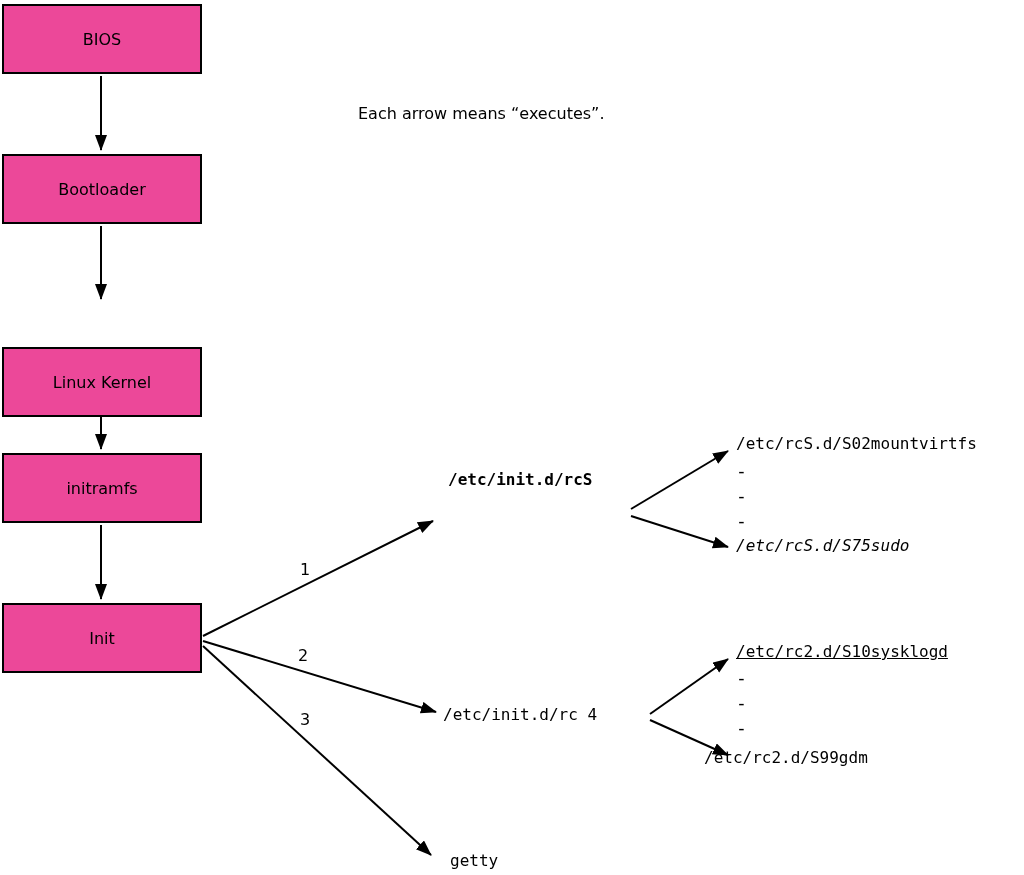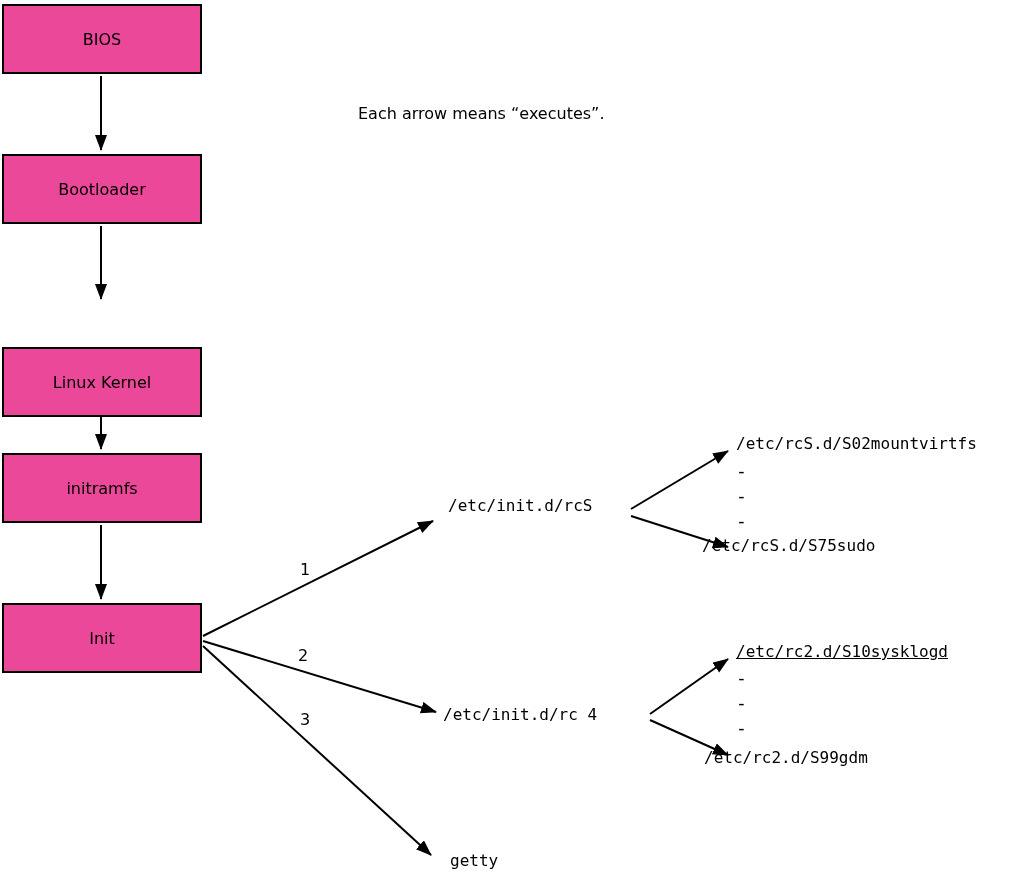--- a/index.html
+++ b/index.html
@@ -102,31 +102,31 @@
   <span>initramfs</span>
 </div>
 <div class="box" style="top:603px;">
   <span>Init</span>
 </div>
 
 <div class="num" style="left:300px; top:560px;">1</div>
 <div class="num" style="left:298px; top:646px;">2</div>
 <div class="num" style="left:300px; top:710px;">3</div>
 
-<div class="mono" style="left:448px; top:496px;">/etc/init.d/rcS</div>
+<div class="mono" style="left:448px; top:470px;font-weight:bold;">/etc/init.d/rcS</div>
 <div class="mono" style="left:443px; top:705px;">/etc/init.d/rc 4</div>
 <div class="mono" style="left:450px; top:851px;">getty</div>
 
 <div class="mono" style="left:736px; top:434px;">/etc/rcS.d/S02mountvirtfs</div>
 <div class="dashes" style="left:736px; top:458px;">
   <span>-</span>
   <span>-</span>
   <span>-</span>
 </div>
-<div class="mono" style="left:702px; top:536px;">/etc/rcS.d/S75sudo</div>
+<div class="mono" style="left:736px; top:536px;font-style:italic;">/etc/rcS.d/S75sudo</div>
 
 <div class="mono" style="left:736px; top:642px;text-decoration:underline;">/etc/rc2.d/S10sysklogd</div>
 <div class="dashes" style="left:736px; top:665px;">
   <span>-</span>
   <span>-</span>
   <span>-</span>
 </div>
 <div class="mono" style="left:704px; top:748px;text-align:center;">/etc/rc2.d/S99gdm</div>
 
 </body></html>

